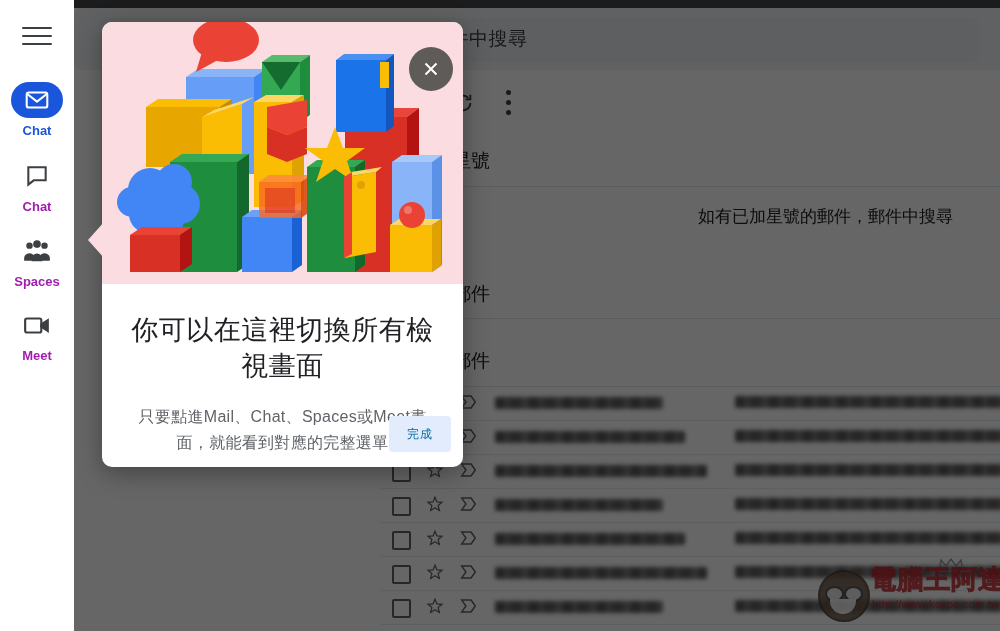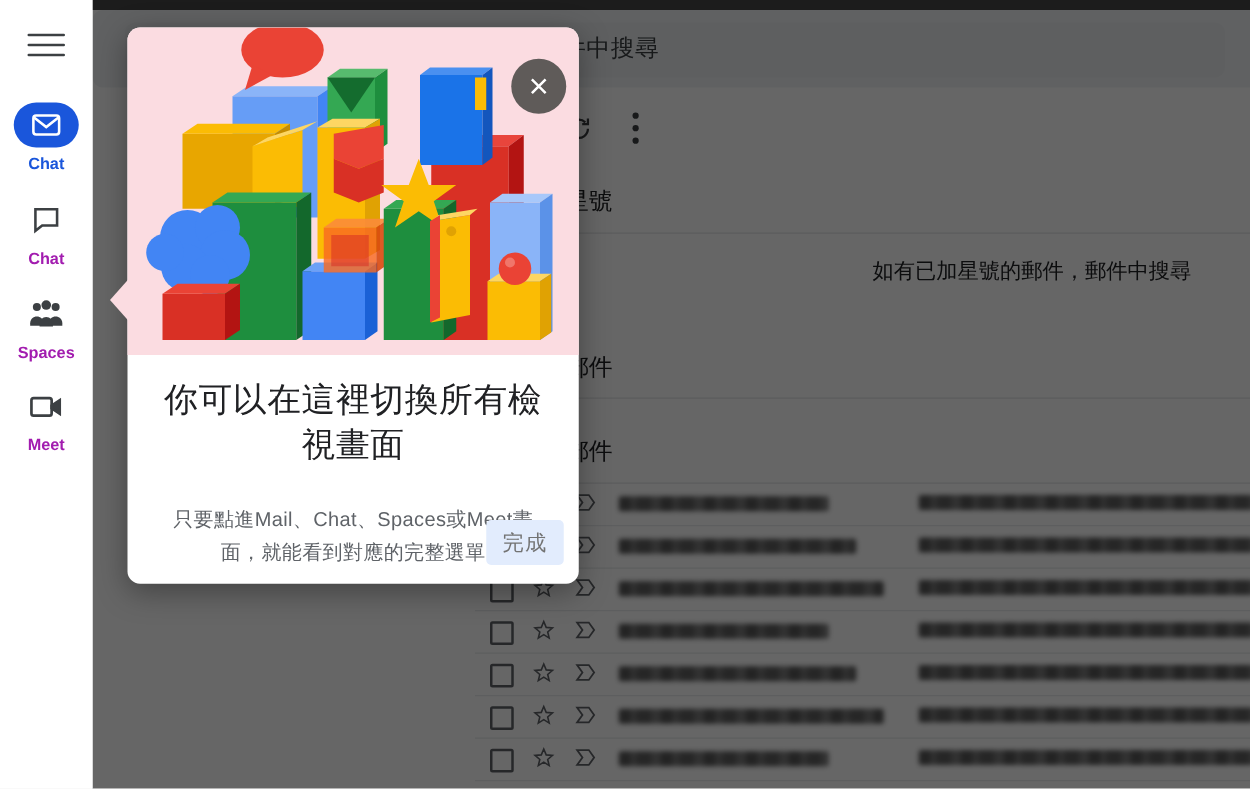--- a/index.html
+++ b/index.html
@@ -80,27 +80,27 @@
 
   
   .dialog{position:absolute;left:102px;top:22px;width:361px;height:445px;background:#fff;
           border-radius:10px;box-shadow:0 6px 24px rgba(0,0,0,.35);z-index:40;overflow:visible;}
   .dlg-pointer{position:absolute;left:-14px;top:200px;width:0;height:0;
                border-top:18px solid transparent;border-bottom:18px solid transparent;
                border-right:16px solid #fbdce1;}
   .hero{position:absolute;left:0;top:0;width:361px;height:262px;background:#fbdce1;border-radius:10px 10px 0 0;overflow:hidden;}
   .closebtn{position:absolute;right:10px;top:25px;width:44px;height:44px;border-radius:50%;
             background:#5f5b59;display:flex;align-items:center;justify-content:center;cursor:pointer;z-index:45;}
-  .dlg-title{position:absolute;left:18px;top:280px;width:325px;text-align:center;
+  .dlg-title{position:absolute;left:18px;top:290px;width:325px;text-align:center;
              font-size:27px;line-height:36px;color:#202124;font-weight:400;letter-spacing:.5px;}
   .dlg-body{position:absolute;left:24px;top:382px;width:313px;text-align:center;
             font-size:16px;line-height:26px;color:#5f6368;letter-spacing:.3px;}
   .donebtn{position:absolute;left:389px;top:416px;width:62px;height:36px;background:#e2ecfd;
            border-radius:4px;display:flex;align-items:center;justify-content:center;
-           color:#737373;font-size:17px;font-weight:500;cursor:pointer;z-index:46;letter-spacing:1px;}
+           color:#0369a1;font-size:12px;font-weight:500;cursor:pointer;z-index:46;letter-spacing:1px;}
 </style>
 </head>
 <body>
 
 <div id="app">
 
   <div class="gmail">
 
     <div class="topbar"></div>
     <div class="searchbox"></div>
@@ -204,20 +204,32 @@
             <polygon points="12,3 14.6,9.2 21.3,9.7 16.2,14.1 17.8,20.6 12,17 6.2,20.6 7.8,14.1 2.7,9.7 9.4,9.2"></polygon>
           </svg>
           <svg class="mr-imp" viewBox="0 0 20 18" fill="none" stroke="#5f6368" stroke-width="1.7">
             <path d="M2 2 L13 2 L18 9 L13 16 L2 16 L7 9 Z"></path>
           </svg>
           <div class="blurtxt bl-sender" style="width:168px"></div>
           <div class="blurtxt bl-subject" style="width:386px"></div>
         </div>
       </div>
 
+    <div class="watermark">
+      <div class="wm-face">
+        <div class="wm-eye" style="left:5px;top:14px;"></div>
+        <div class="wm-eye" style="left:24px;top:14px;"></div>
+        <div class="wm-mouth"></div>
+      </div>
+      <svg class="wm-crown" viewBox="0 0 26 14">
+        <path d="M1 13 L3 2 L8 8 L13 1 L18 8 L23 2 L25 13 Z" fill="none" stroke="#8a8a8a" stroke-width="1.4"></path>
+      </svg>
+      <div class="wm-text">電腦王阿達</div>
+      <div class="wm-url">http://www.kocpc.com.tw</div>
+    </div>
   </div>
 
   <div class="scrim"></div>
   <div class="scrim-top"></div>
 
   <div class="rail">
     <div class="hamburger">
       <i></i>
         <i></i>
         <i></i>

